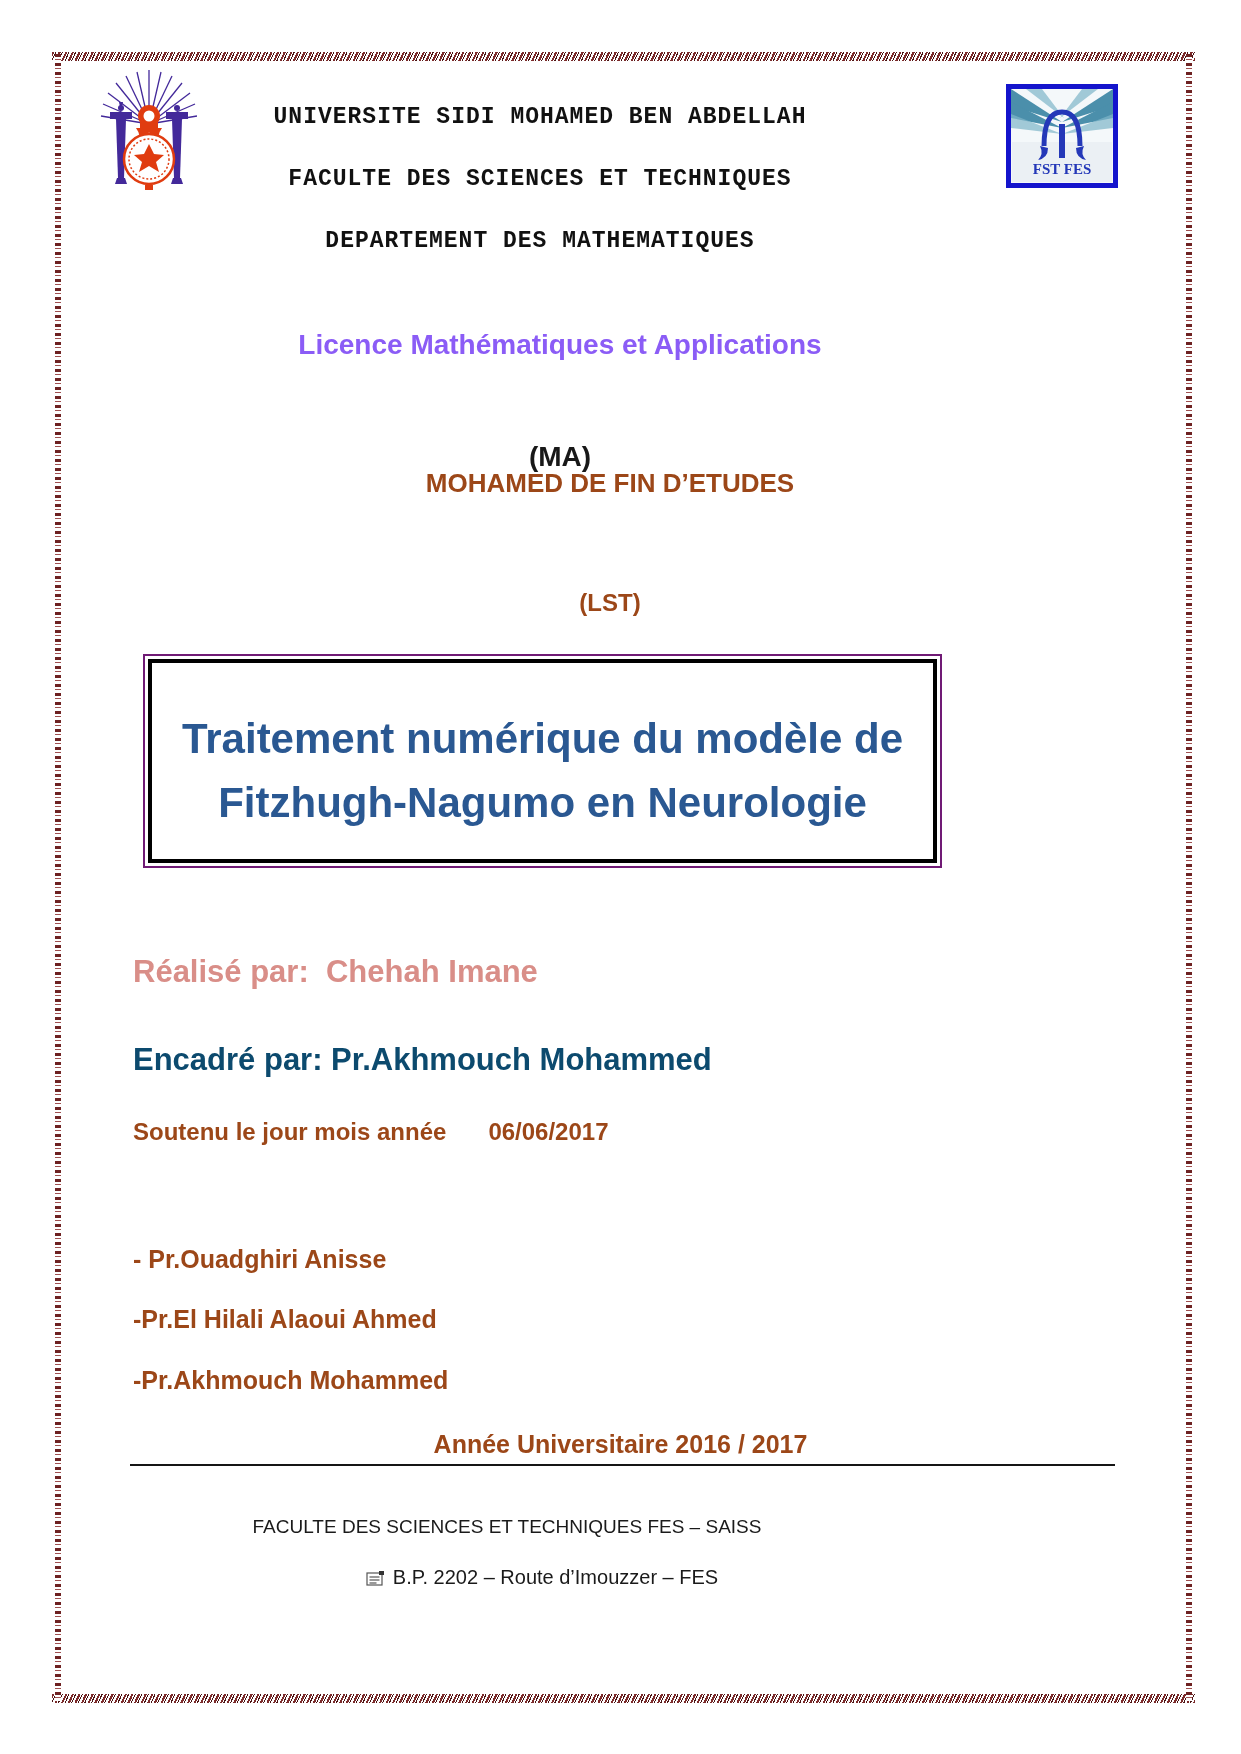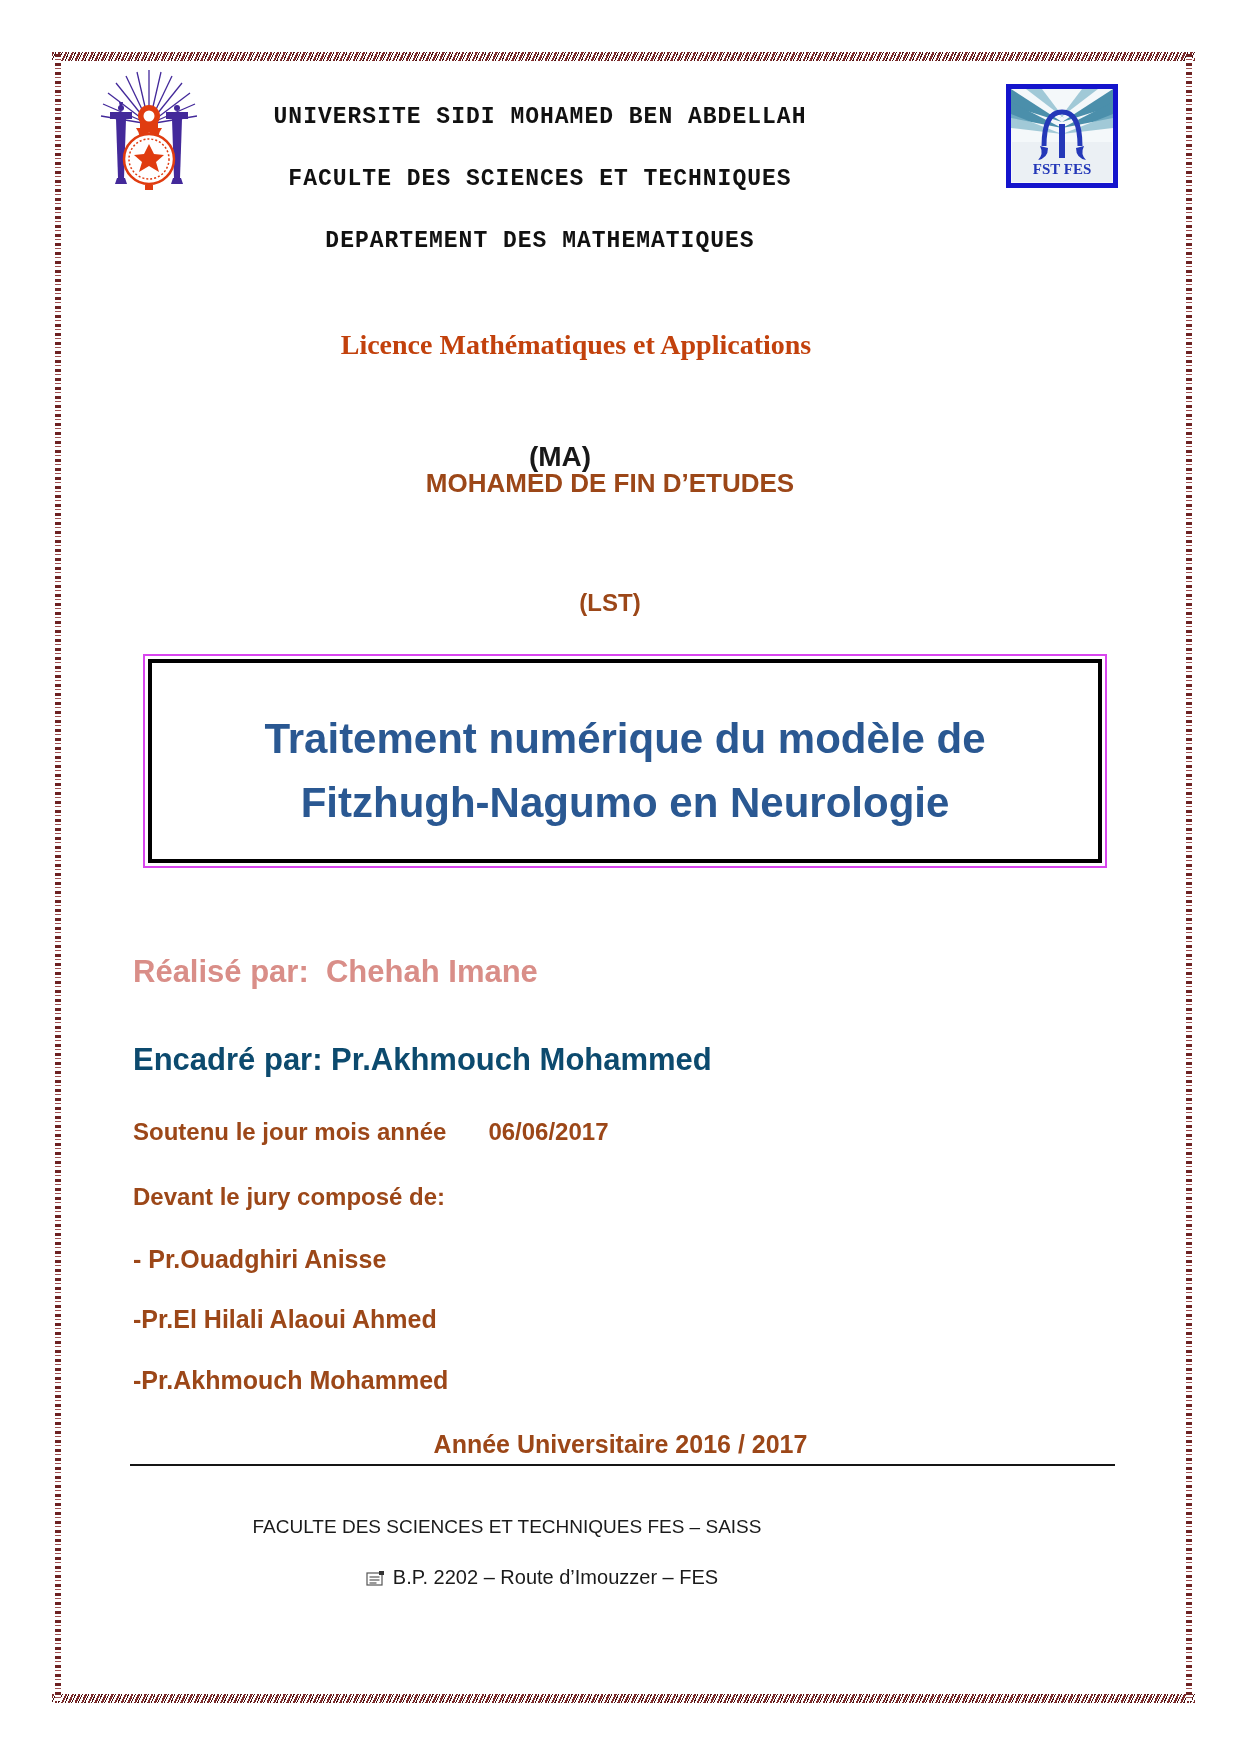--- a/index.html
+++ b/index.html
@@ -26,29 +26,29 @@
   .emblem{position:absolute;left:96px;top:66px;}
   .fst-logo{position:absolute;left:1006px;top:84px;}
 
   .header-text{position:absolute;left:180px;top:96px;width:720px;text-align:center;
     font-family:"Liberation Mono","DejaVu Sans Mono",monospace;font-weight:bold;
     font-size:23px;color:#111;letter-spacing:1px;}
   .header-text div{position:absolute;left:0;width:100%;}
   .h-l1{top:8px;} .h-l2{top:70px;} .h-l3{top:132px;}
 
   .center-line{position:absolute;left:110px;width:1000px;text-align:center;font-weight:bold;}
-  .licence{top:329px;font-size:28px;color:#c2410c;left:76px;font-family:Liberation Serif, serif;}
+  .licence{top:329px;font-size:28px;color:#8b5cf6;left:60px;}
   .ma{top:404px;font-size:28px;color:#181818;left:60px;margin-top:37px;}
   .memoire{top:468px;font-size:26px;color:#9c4718;}
   .pour{top:538px;font-size:27px;color:#9c4718;}
   .lst{top:589px;font-size:24px;color:#9c4718;}
 
   .title-box{
-    position:absolute;left:143px;top:654px;width:964px;height:214px;
-    border:2px solid #d946ef;padding:3px;box-sizing:border-box;
+    position:absolute;left:143px;top:654px;width:799px;height:214px;
+    border:2px solid #701a75;padding:3px;box-sizing:border-box;
   }
   .title-box-inner{
     width:100%;height:100%;border:4px solid #000;box-sizing:border-box;
     display:flex;flex-direction:column;align-items:center;justify-content:flex-start;
     padding-top:44px;
   }
   .title-line{font-size:42px;line-height:64px;font-weight:bold;color:#2a5892;text-align:center;}
 
   .credit{position:absolute;left:133px;font-weight:bold;white-space:pre-wrap;}
   .realise{top:954px;font-size:31px;color:#d98e88;}
@@ -166,21 +166,20 @@
   <div class="title-box">
     <div class="title-box-inner">
       <div class="title-line">Traitement numérique du modèle de</div>
       <div class="title-line">Fitzhugh-Nagumo en Neurologie</div>
     </div>
   </div>
 
   <div class="credit realise">Réalisé par:  Chehah Imane</div>
   <div class="credit encadre">Encadré par: Pr.Akhmouch Mohammed</div>
   <div class="credit soutenu"><span>Soutenu le jour mois année</span><span class="date">06/06/2017</span></div>
-  <div class="credit devant">Devant le jury composé de:</div>
   <div class="credit jury1">- Pr.Ouadghiri Anisse</div>
   <div class="credit jury2">-Pr.El Hilali Alaoui Ahmed</div>
   <div class="credit jury3">-Pr.Akhmouch Mohammed</div>
 
   <div class="annee">Année Universitaire 2016 / 2017</div>
   <div class="rule"></div>
   <div class="faculty">FACULTE DES SCIENCES ET TECHNIQUES FES – SAISS</div>
   <div class="address">
     <span class="mail">
       <svg width="19" height="15" viewBox="0 0 19 15">

